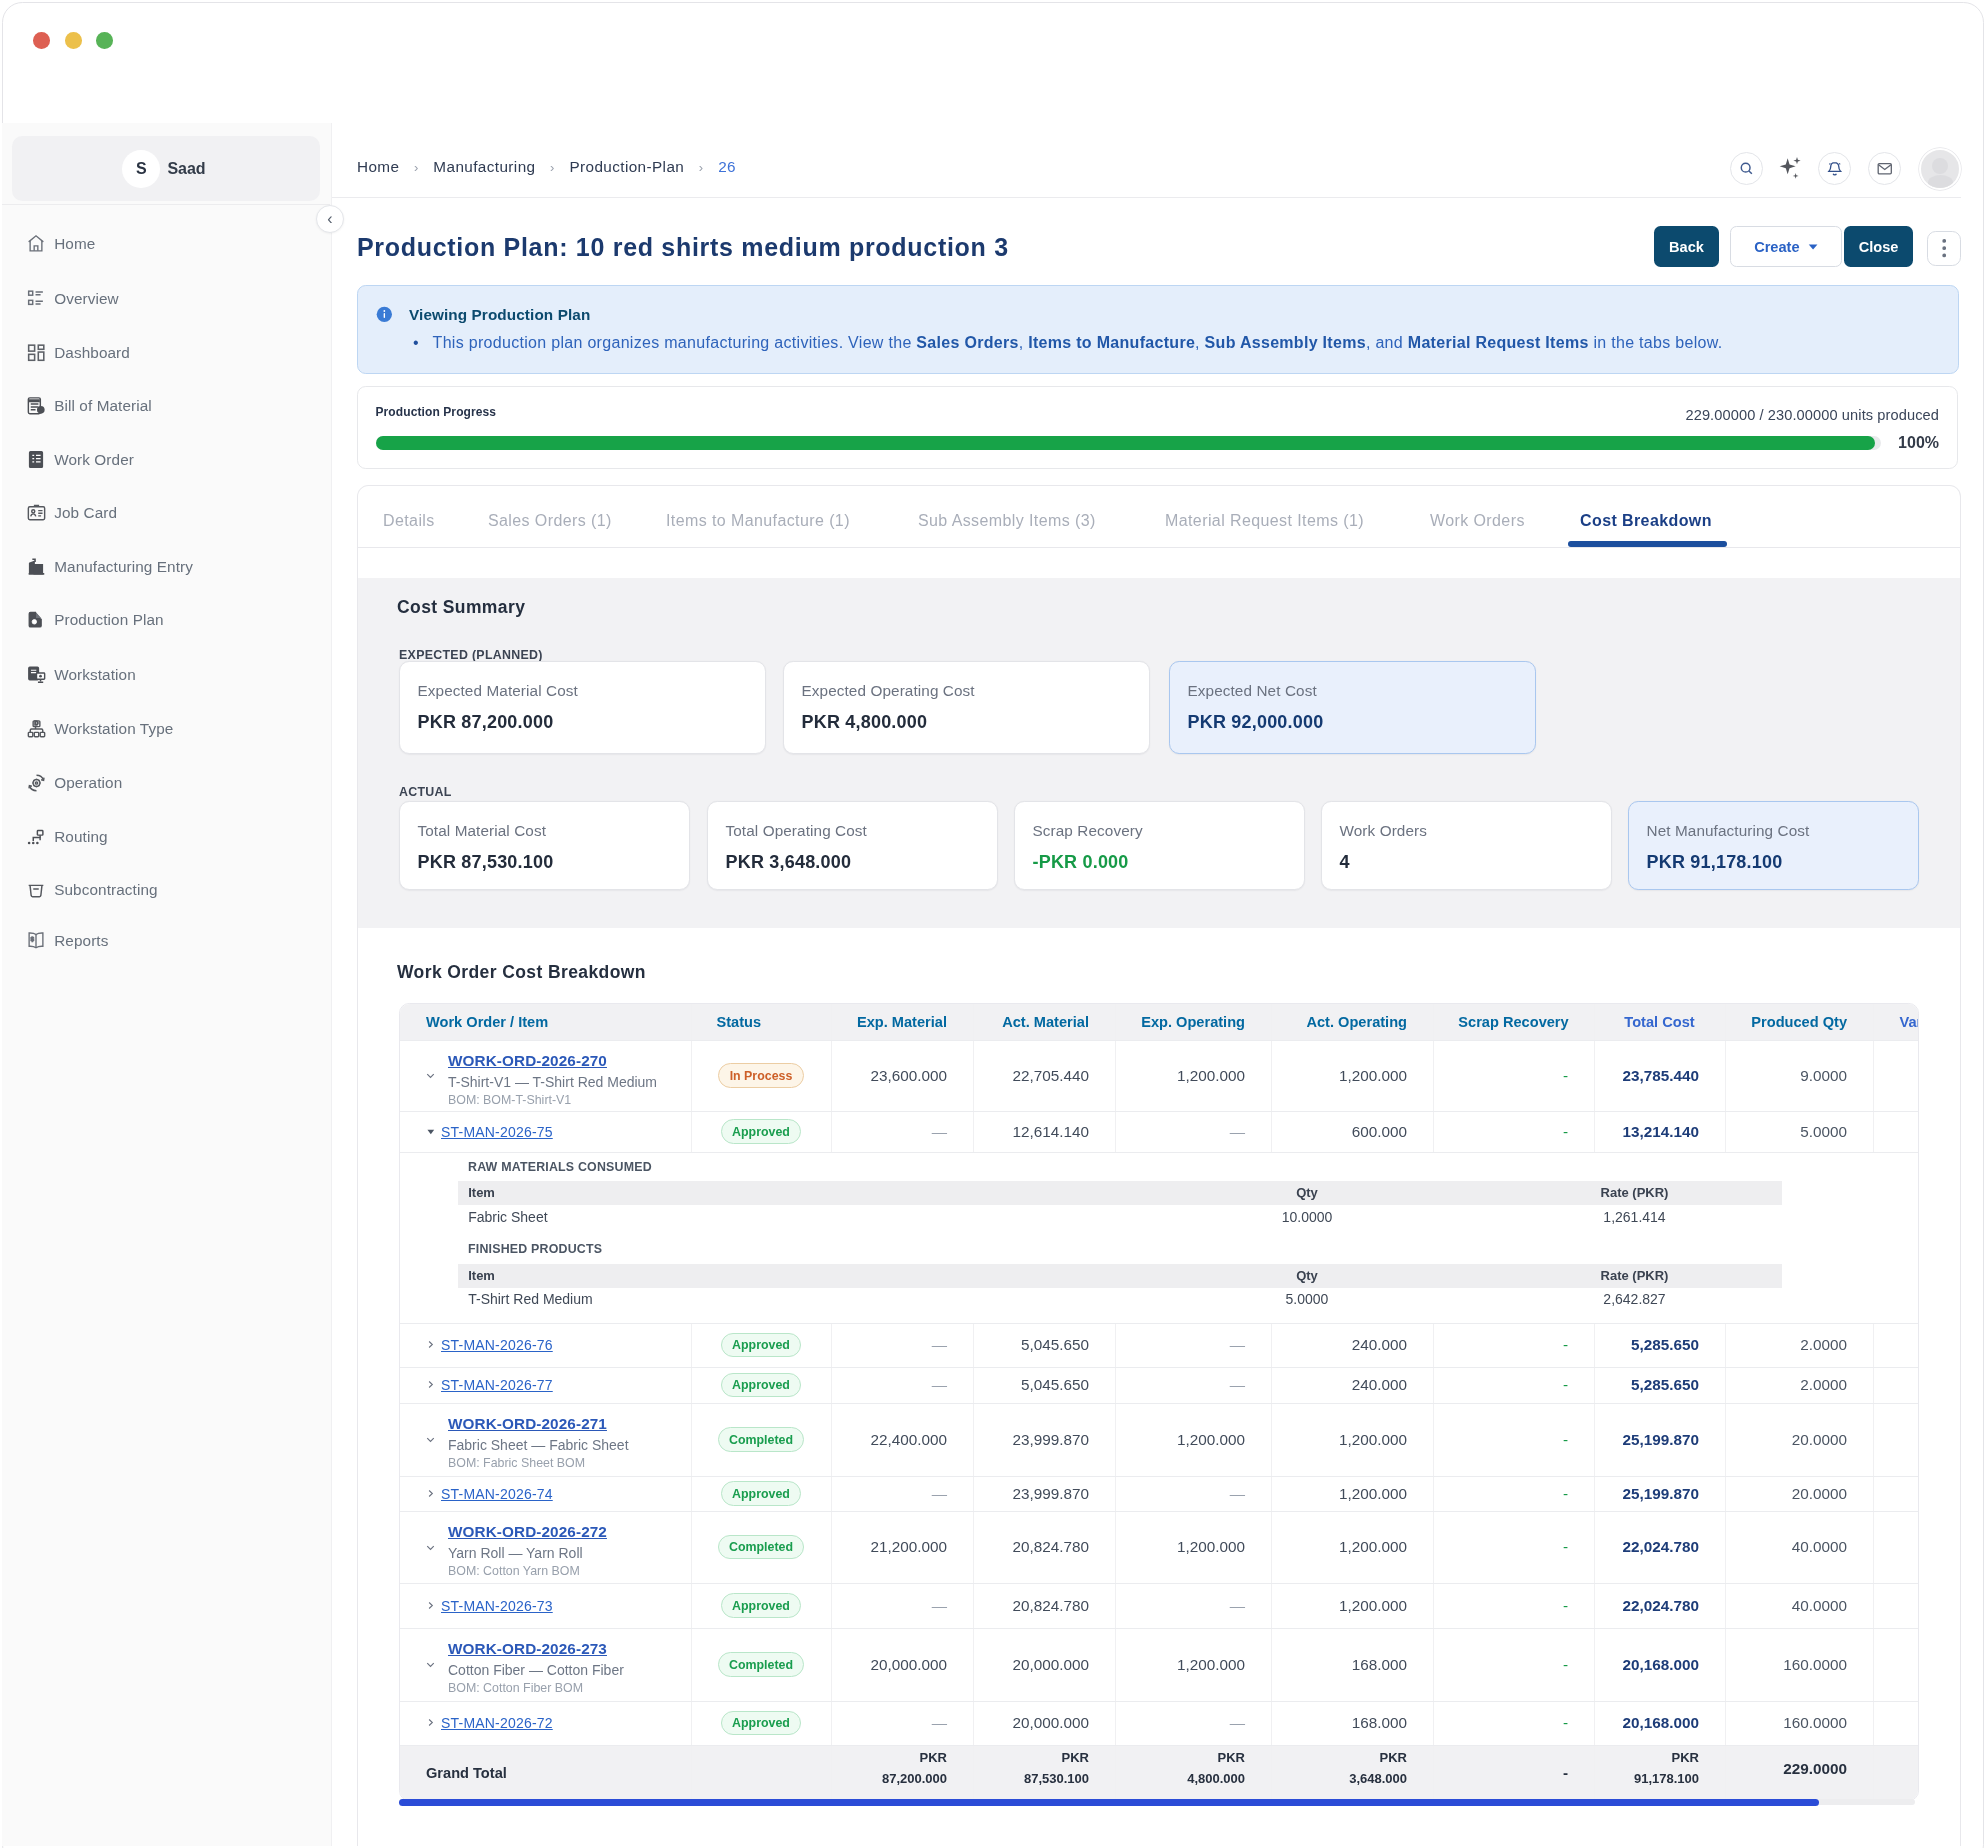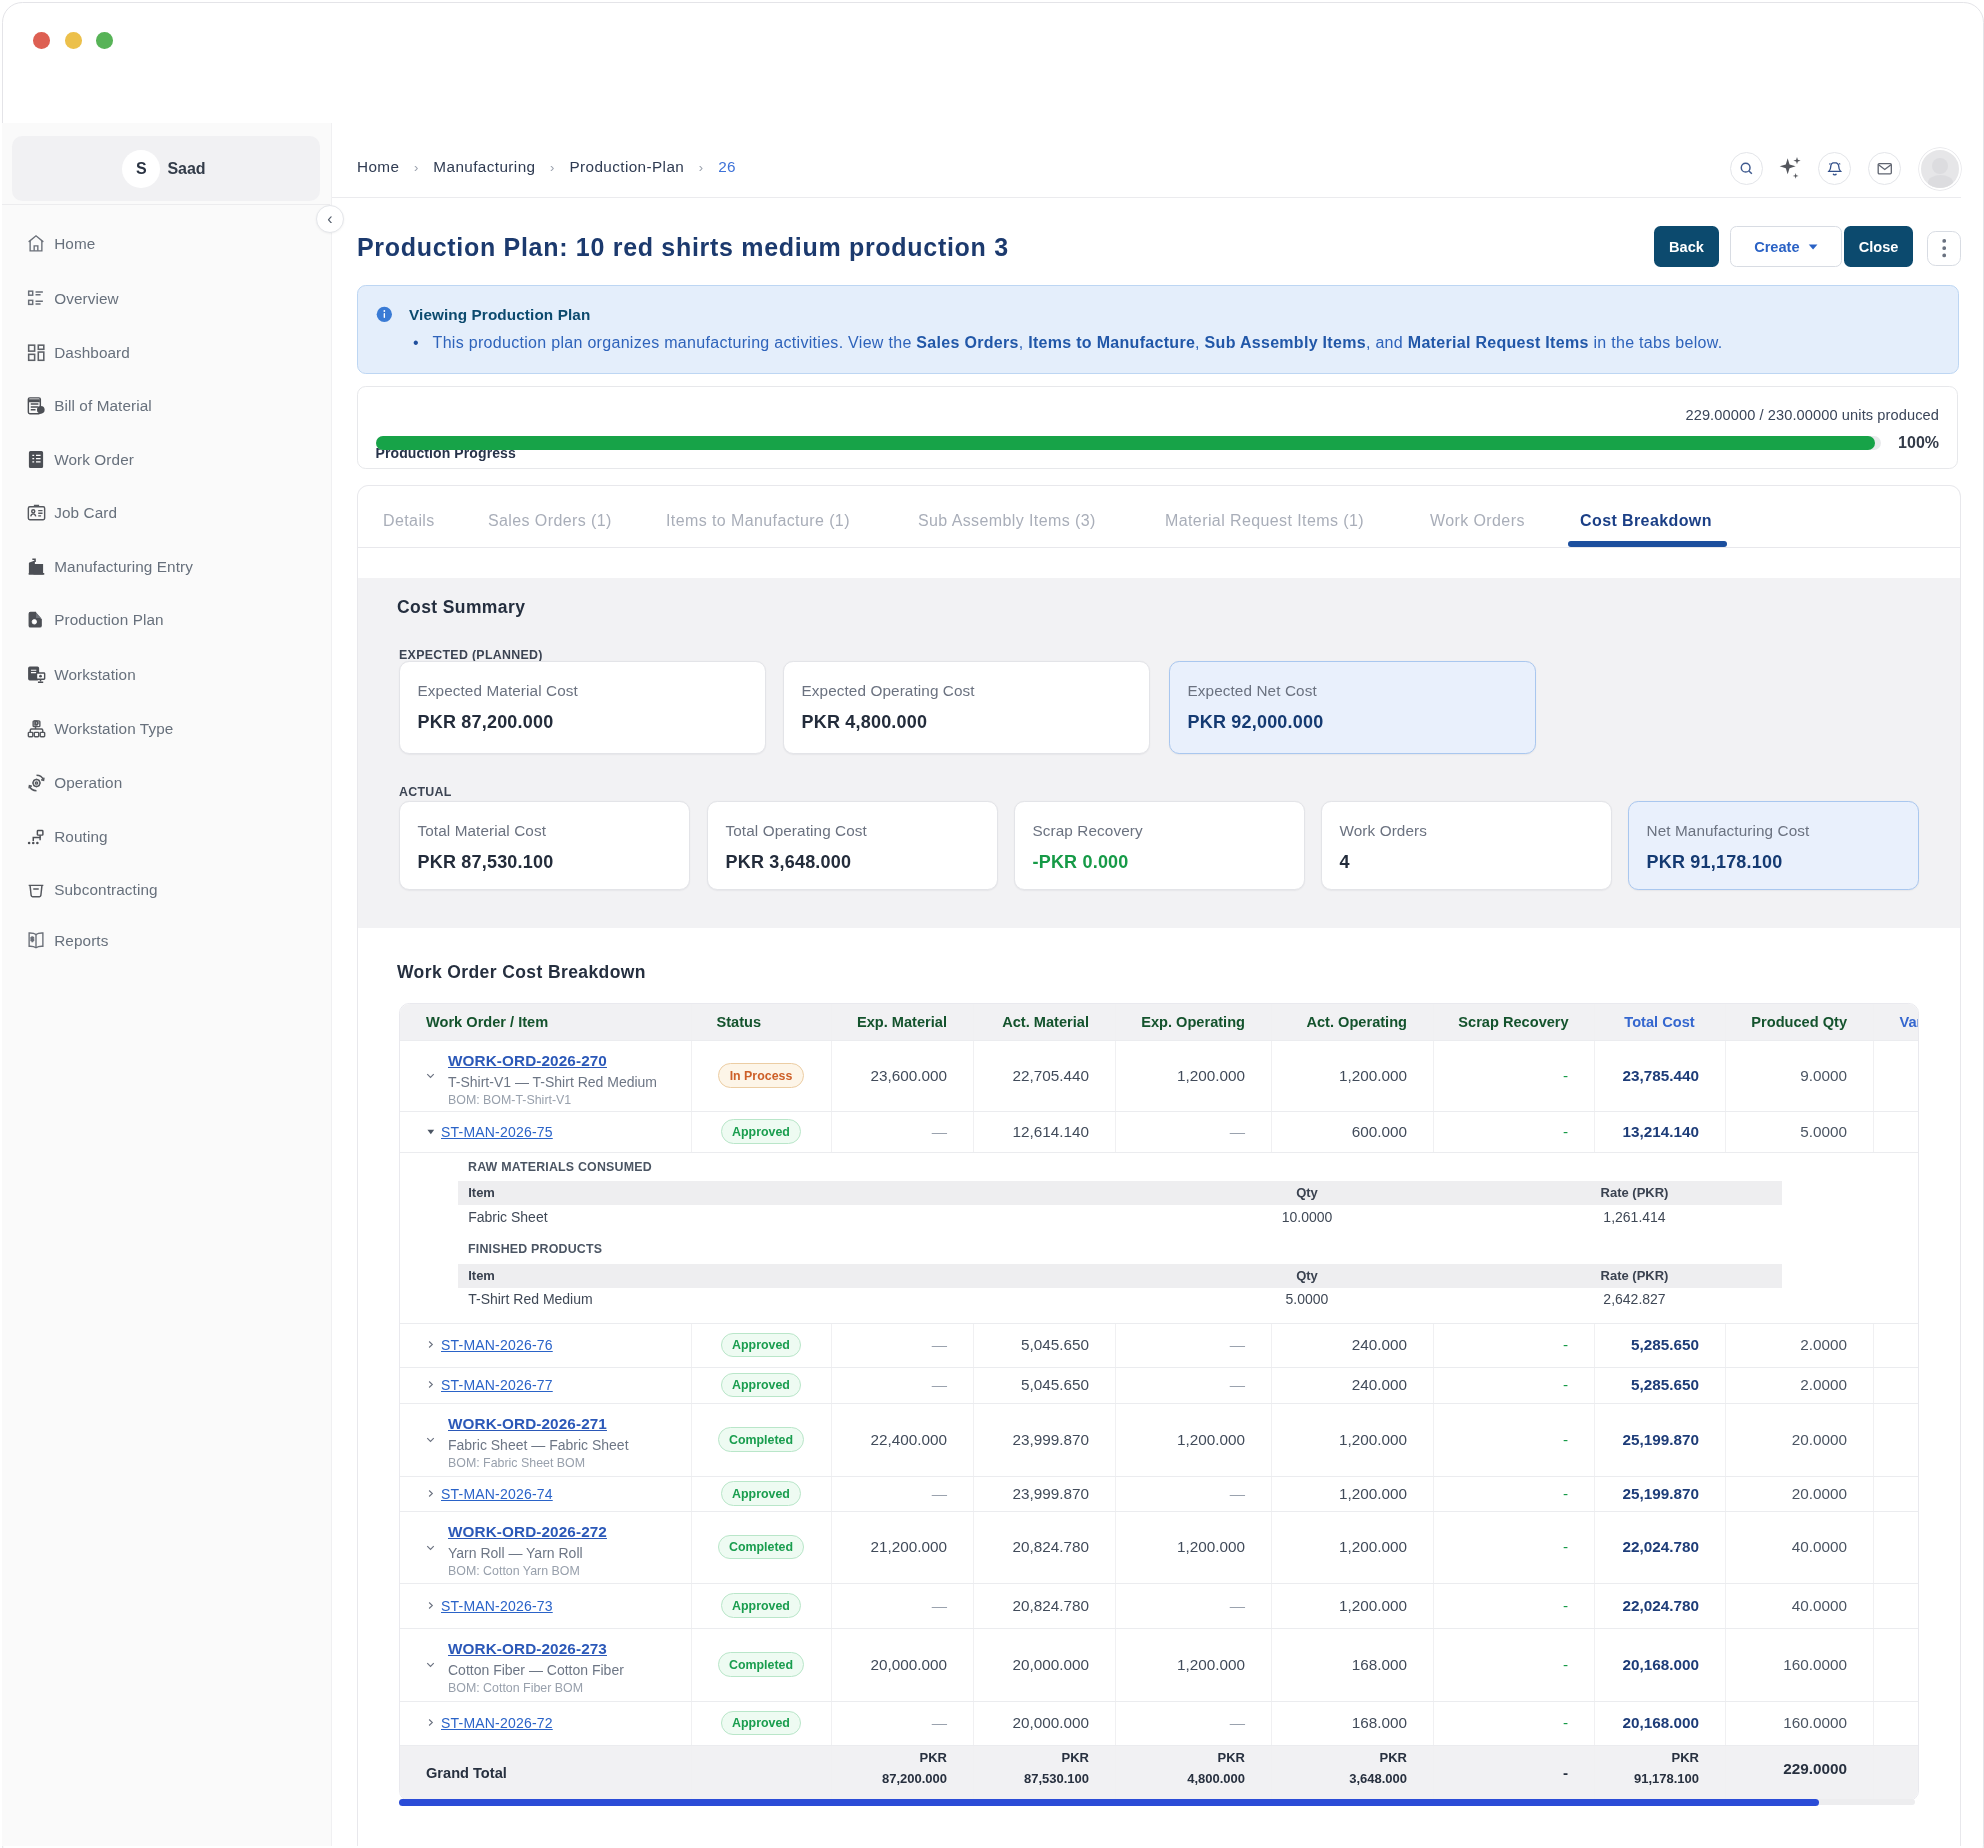--- a/index.html
+++ b/index.html
@@ -27,21 +27,21 @@
 #collapse { position:absolute; left:316px; top:205px; width:28px; height:28px; background:#fff; border:0.7px solid #e4e6ea; border-radius:50%; box-shadow:0 0.7px 2.2px rgba(0,0,0,.06); color:#555e6c; text-align:center; line-height:25px; font-size:16px; }
 #title { position:absolute; left:357px; top:233px; font-size:25px; font-weight:bold; color:#1c3a6e; letter-spacing:0.7px; }
 .btn { position:absolute; top:226px; height:41px; border-radius:6.5px; font-size:14.6px; font-weight:bold; display:flex; align-items:center; justify-content:center; }
 .btn.blue { background:#0c4a6e; color:#fff; }
 .btn.white { background:#fff; border:0.7px solid #d8dce3; color:#2a62c5; }
 #banner { position:absolute; left:357px; top:285px; width:1602px; height:89px; background:#e4eefb; border:0.7px solid #bdd6f3; border-radius:8.7px; }
 #banner .ttl { position:absolute; left:51px; top:19.6px; font-size:15.3px; font-weight:bold; color:#0c4a6e; letter-spacing:0.1px; }
 #banner .bl { position:absolute; left:55px; top:48px; font-size:16px; letter-spacing:0.3px; color:#2e63bb; }
 #banner .bl b { color:#2157a8; }
 #pcard { position:absolute; left:357px; top:386px; width:1601px; height:83px; background:#fff; border:0.7px solid #e7e8eb; border-radius:8.7px; }
-#pcard .h { position:absolute; left:17.5px; top:18px; font-size:14px; font-weight:bold; color:#27334a; letter-spacing:0.1px;margin-top:40px; }
+#pcard .h { position:absolute; left:17.5px; top:18px; font-size:12px; font-weight:bold; color:#27334a; letter-spacing:0.1px; }
 #pcard .r { position:absolute; right:18px; top:19.6px; font-size:14.6px; color:#3a4559; letter-spacing:0.1px; }
 #pcard .track { position:absolute; left:17.5px; top:49px; width:1505px; height:14px; background:#e9eaec; border-radius:7.3px; }
 #pcard .fill { position:absolute; left:0; top:0; width:1499px; height:14px; background:#17a348; border-radius:7.3px; }
 #pcard .pct { position:absolute; right:18px; top:47px; font-size:16px; font-weight:bold; color:#333b49; }
 #tabcard { position:absolute; left:357px; top:485px; width:1604px; height:1361px; background:#fff; border:0.7px solid #e8e8ec; border-radius:11.6px 11.6px 0 0; border-bottom:none; }
 #tabrow { position:absolute; left:357px; top:485px; width:1604px; height:63px; border-bottom:0.7px solid #e8e8ec; }
 .tab { position:absolute; top:485px; height:72px; line-height:72px; font-size:16px; color:#a9aeb9; letter-spacing:0.4px; }
 .tab.act { color:#1b3f86; font-weight:bold; }
 #tabul { position:absolute; left:1568px; top:541px; width:159px; height:5.8px; background:#1c4f9e; border-radius:2.9px; }
 #graysec { position:absolute; left:358px; top:578px; width:1602px; height:350px; background:#f2f2f4; }
@@ -51,21 +51,21 @@
 .card .vl { position:absolute; left:17.5px; top:50px; font-size:18px; font-weight:bold; color:#232c3b; letter-spacing:0.2px; }
 .card .vl.navy { color:#143a72; }
 .card .vl.grn { color:#169a47; }
 .seclb { position:absolute; font-size:12.4px; font-weight:bold; color:#3c4453; letter-spacing:0.3px;margin-top:8px; }
 .bold22 { position:absolute; font-size:17.5px; font-weight:bold; color:#252f3f; letter-spacing:0.4px; }
 
 #twrap { position:absolute; left:399px; top:1003px; width:1520px; height:798px; border:0.7px solid #e9e9ee; border-radius:10.2px; overflow:hidden; background:#fff; }
 #tbl { border-collapse:collapse; table-layout:fixed; width:1671px; }
 #tbl td, #tbl th { border-right:0.7px solid #f0f0f2; border-bottom:0.7px solid #ebecef; vertical-align:middle; font-size:15.3px; color:#414b5a; padding:0; }
 #tbl tr th:last-child, #tbl tr td:last-child { border-right:none; }
-#tbl thead th { background:#f1f1f3; height:36px; font-size:14.6px; color:#14532d; text-align:right; padding-right:25.5px; font-weight:bold; }
+#tbl thead th { background:#f1f1f3; height:36px; font-size:14.6px; color:#0369a1; text-align:right; padding-right:25.5px; font-weight:bold; }
 #tbl thead th.l { text-align:left; padding-left:26px; }
 #tbl thead th.c { text-align:center; padding-right:0; }
 #tbl thead th.l2 { text-align:left; padding-left:25px; padding-right:0; }
 #tbl thead th.bl { color:#3567cf; }
 #tbl td.n { text-align:right; padding-right:25.5px; }
 #tbl td.c { text-align:center; }
 #tbl td.dash { color:#9aa2ae; }
 #tbl td.grn { color:#169a47; }
 #tbl td.tc { font-weight:bold; color:#1d3c78; }
 #tbl td.pq { color:#4b5563; }

